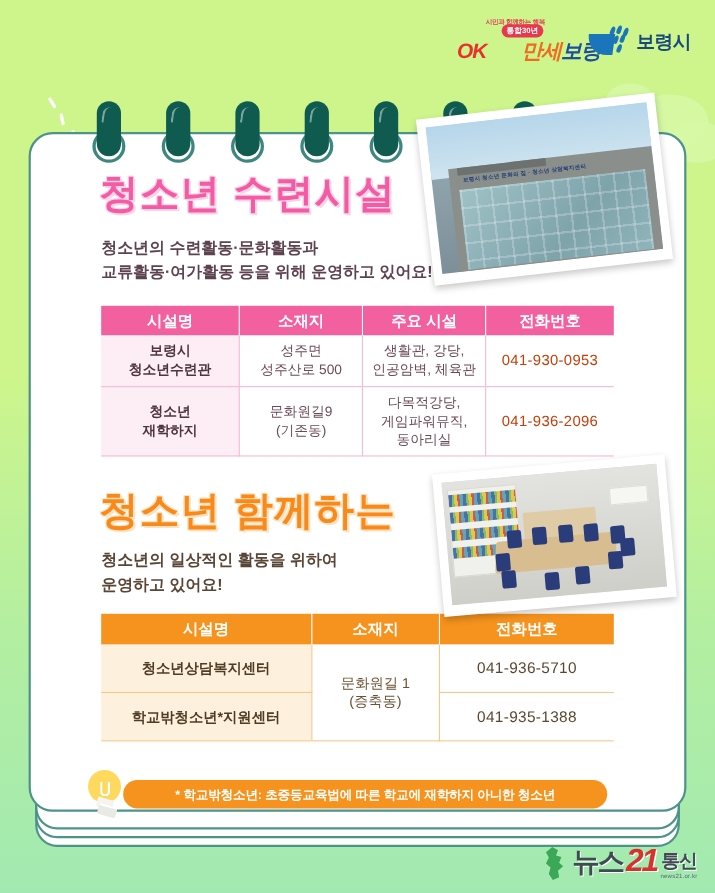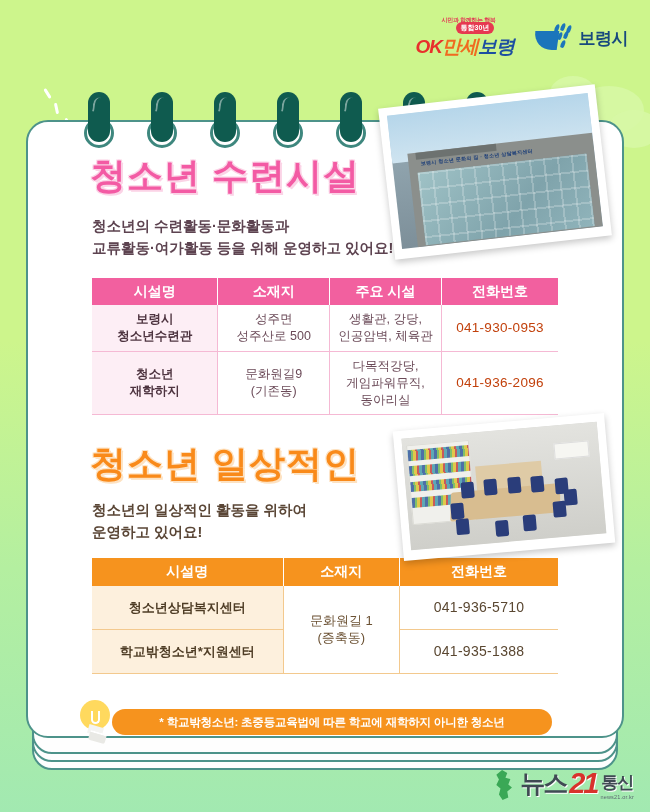--- a/index.html
+++ b/index.html
@@ -53,21 +53,21 @@
     font-size: 7px; font-weight: bold;
     padding: 1px 5px; border-radius: 7px;
     white-space: nowrap;
   }
   .logo-ok .ok-main {
     position: absolute; bottom: 0; left: 0;
     font-size: 19px; font-weight: bold; font-style: italic;
     color: #e8302c; letter-spacing: -1px;
     white-space: nowrap;
   }
-  .logo-ok .ok-main .b1 { color: #f06a20; }
+  .logo-ok .ok-main .b1 { color: #f06a20; margin-left: 32px; }
   .logo-ok .ok-main .b2 { color: #1c4fa1; }
 
   .logo-br { display: flex; align-items: center; gap: 7px; }
   .logo-br .mark { position: relative; width: 38px; height: 32px; }
   .logo-br .wing {
     position: absolute; left: 0; top: 9px;
     width: 24px; height: 19px;
     background: #1b75bb;
     border-radius: 0 0 0 24px;
     transform: skewX(-8deg);
@@ -406,21 +406,21 @@
         <td>문화원길9
 (기존동)</td>
         <td>다목적강당,
 게임파워뮤직,
 동아리실</td>
         <td class="tel">041-936-2096</td>
       </tr>
     </tbody>
   </table>
 
-  <div class="sec-title" id="title-usage">청소년 일상적인</div>
+  <div class="sec-title" id="title-usage">청소년 함께하는</div>
   <div class="sec-desc" id="desc-usage">청소년의 일상적인 활동을 위하여
 운영하고 있어요!</div>
 
   <table id="table-usage">
     <colgroup>
         <col style="width:41%">
         <col style="width:25%">
         <col style="width:34%">
       </colgroup>
     <thead>

